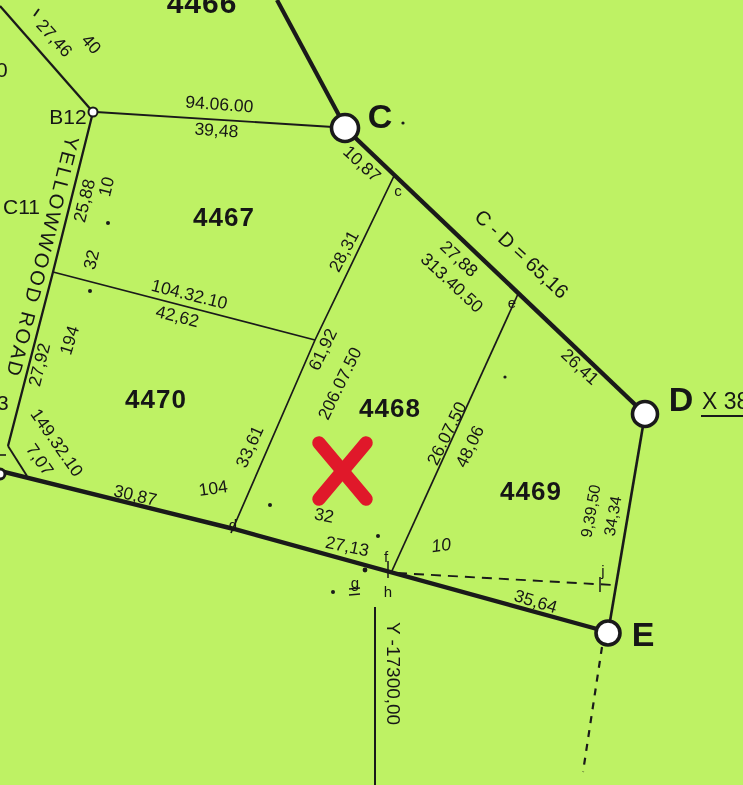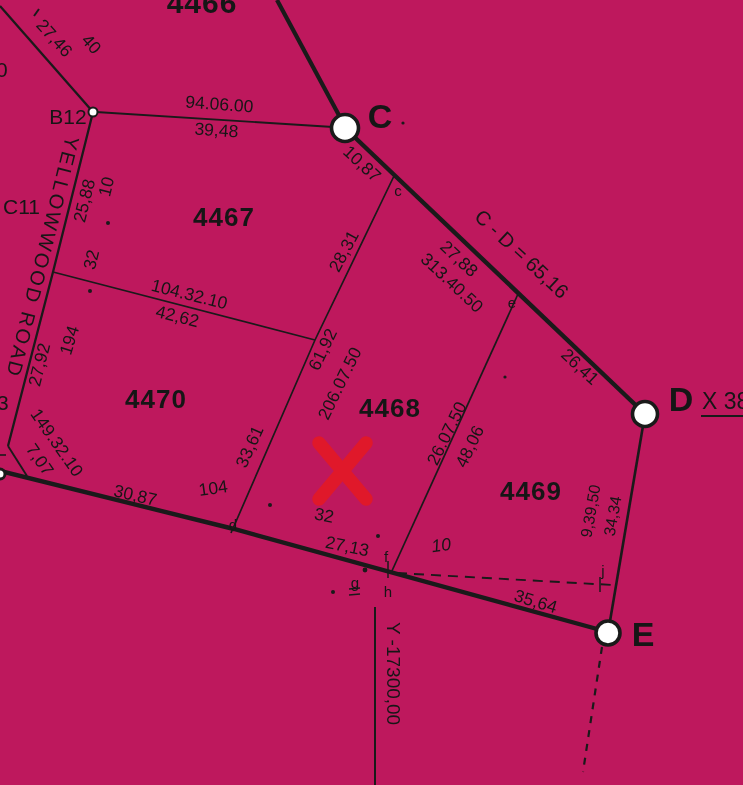--- a/index.html
+++ b/index.html
@@ -1,16 +1,16 @@
 <!DOCTYPE html>
 <html><head>
 <meta charset="utf-8">
 <style>
   html,body{margin:0;padding:0;background:#ffffff;}
-  #stage{position:relative;width:743px;height:785px;background:#be185d;overflow:hidden;font-family:"Liberation Sans",sans-serif;}
+  #stage{position:relative;width:743px;height:785px;background:#bef264;overflow:hidden;font-family:"Liberation Sans",sans-serif;}
   svg{display:block;}
   text{fill:#161616;font-family:"Liberation Sans",sans-serif;}
   .dim{font-size:17.5px;}
   .dimsm{font-size:16px;}
   .eq{font-size:20px;}
   .pn{font-size:26px;font-weight:bold;letter-spacing:1px;}
   .pnbig{font-size:30px;font-weight:bold;letter-spacing:1px;}
   .st{font-size:34px;font-weight:bold;}
   .bn{font-size:21px;}
   .pt{font-size:15px;}

